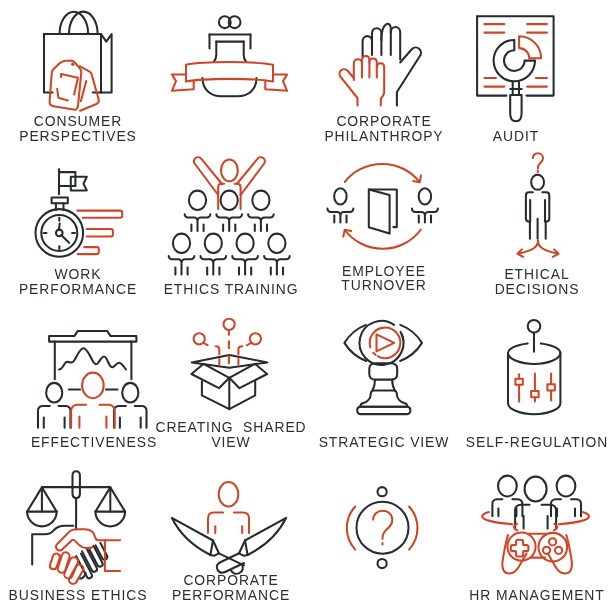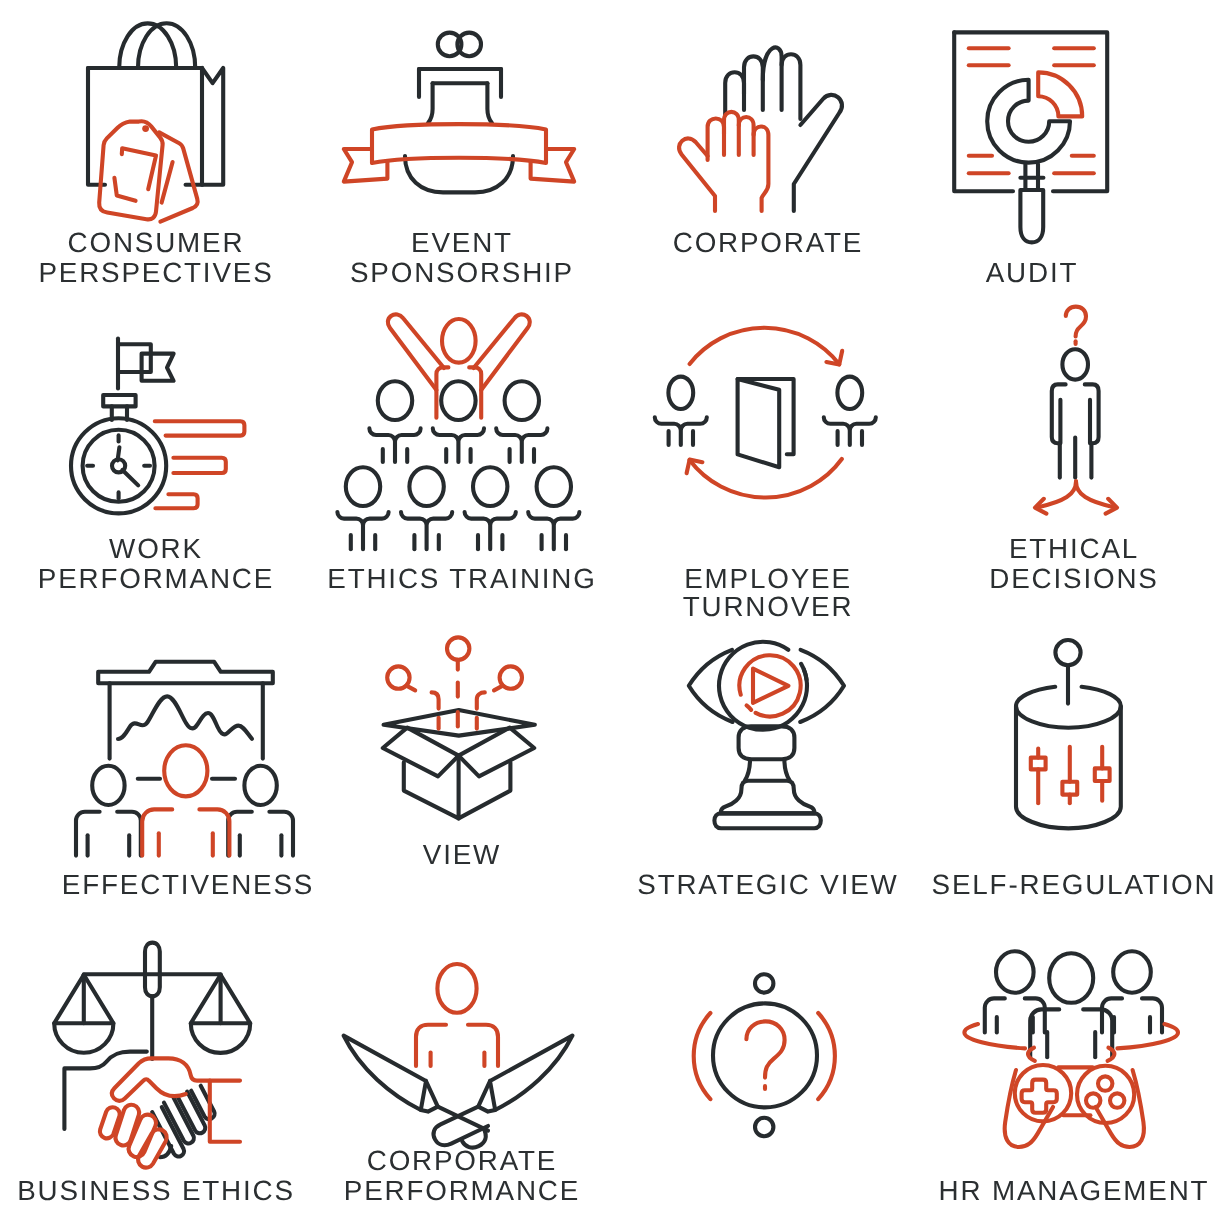--- a/index.html
+++ b/index.html
@@ -56,44 +56,41 @@
 <path d="M 63.3 41.6 L 63.3 54.5 C 63.3 57.7 62.6 59.6 61.0 61.5"></path>
 <path d="M 90.7 41.6 L 90.7 54.5 C 90.7 57.7 91.4 59.6 93.0 61.5"></path>
 <path d="M 49.5 78 C 49.5 89.5 57.5 96.2 68.5 96.2 L 84.5 96.2 C 95.5 96.2 103.5 89.5 103.5 78"></path>
         </g>
         <g fill="none" stroke="#cf4526" stroke-width="2.05" stroke-linecap="round" stroke-linejoin="round">
 <path d="M 33.0 64.7 C 51 61.2 102 61.2 120.0 64.7 L 120.0 81.5 C 102 78.0 51 78.0 33.0 81.5 Z"></path>
 <path d="M 33.0 74.5 L 18.9 74.5 L 23.0 81.1 L 18.9 90.8 L 40.7 89.3 L 40.7 80.7"></path>
 <path d="M 120.0 74.5 L 134.1 74.5 L 130.0 81.1 L 134.1 90.8 L 112.3 89.3 L 112.3 80.7"></path>
         </g>
 </svg>
-<div class="lbl" style="top:114.3px">
-        <div>EVENT</div>
-        <div>SPONSORSHIP</div>
-      </div>
 </div>
 <div class="cell" style="left:306px;top:0px">
 <svg class="art" width="153" height="153" viewBox="0 0 153 153">
 <g fill="none" stroke="#262b2e" stroke-width="2.05" stroke-linecap="round" stroke-linejoin="round">
 <path d="M 56.6 57.5 L 56.6 41.5 C 56.6 34.3 66.0 34.3 66.0 41.5 L 66.0 55.0"></path>
 <path d="M 66.0 47.0 L 66.0 33.6 C 66.0 26.4 75.4 26.4 75.4 33.6 L 75.4 55.0"></path>
 <path d="M 75.4 40.0 C 75.4 21.0 84.8 21.0 84.8 28.2 L 84.8 55.0"></path>
 <path d="M 84.8 32.5 C 84.8 25.3 94.2 25.3 94.2 32.5 L 94.2 59.5"></path>
 <path d="M 94.2 62.5 L 105.5 49.5 C 110.3 44.0 118.2 50.5 113.6 56.5 L 90.9 92.0 L 90.9 105.5"></path>
         </g>
         <g fill="none" stroke="#cf4526" stroke-width="2.05" stroke-linecap="round" stroke-linejoin="round">
 <path d="M 47.8 80 L 47.8 63.5 C 47.8 57.8 56.0 57.8 56.0 63.5 L 56.0 77.5"></path>
 <path d="M 56.0 67 L 56.0 60.2 C 56.0 54.5 63.4 54.5 63.4 60.2 L 63.4 77.5"></path>
 <path d="M 63.4 62.8 C 63.4 57.1 70.8 57.1 70.8 62.8 L 70.8 77.5"></path>
 <path d="M 70.8 67.5 C 70.8 61.8 78.2 61.8 78.2 67.5 L 78.2 92.0 C 78.2 95.5 75.8 96.5 74.8 99.0 L 74.8 105.5"></path>
 <path d="M 47.8 78 L 41.8 71.0 C 37.4 66.2 30.7 72.0 34.8 77.2 L 51.5 98.0 L 51.5 105.5"></path>
         </g>
 </svg>
 <div class="lbl" style="top:114.3px">
         <div>CORPORATE</div>
+        <div>PHILANTHROPY</div>
       </div>
 </div>
 <div class="cell" style="left:438px;top:0px">
 <svg class="art" width="153" height="153" viewBox="0 0 153 153">
 <g fill="none" stroke="#262b2e" stroke-width="2.05" stroke-linecap="round" stroke-linejoin="round">
 <path d="M 39.1 16.2 L 115.6 16.2 L 115.6 95.6 L 88.5 95.6"></path>
 <path d="M 39.1 16.2 L 39.1 95.6 L 68.5 95.6"></path>
 <path d="M 76.3 39.900000000000006 A 20.7 20.7 0 1 0 97.0 60.6 L 86.6 60.6 A 10.3 10.3 0 1 1 76.3 50.3 Z"></path>
 <path d="M 74.7 82.0 L 74.7 95.0"></path>
 <path d="M 81.0 82.0 L 81.0 95.0"></path>
@@ -204,21 +201,21 @@
 <path d="M 62.8 36.5 L 90.8 36.5 L 90.8 74.1 L 87.4 74.1"></path>
 <path d="M 62.8 36.5 L 62.8 74.2 L 83.6 80.6 L 83.6 41.9 Z"></path>
         </g>
         <g fill="none" stroke="#cf4526" stroke-width="2.05" stroke-linecap="round" stroke-linejoin="round">
 <path d="M 38.8 29.0 A 47 46 0 0 1 113.6 29.1"></path>
 <path d="M 115.1 22.4 L 113.6 29.3 L 107.2 28.0"></path>
 <path d="M 114.9 76.5 A 47 46 0 0 1 38.8 77.0"></path>
 <path d="M 37.3 83.6 L 38.8 76.8 L 45.2 78.1"></path>
         </g>
 </svg>
-<div class="lbl" style="top:129px">
+<div class="lbl" style="top:111px">
         <div>EMPLOYEE</div>
         <div>TURNOVER</div>
       </div>
 </div>
 <div class="cell" style="left:459px;top:153px">
 <svg class="art" width="153" height="153" viewBox="0 0 153 153">
 <g fill="none" stroke="#262b2e" stroke-width="2.05" stroke-linecap="round" stroke-linejoin="round">
 <ellipse cx="78.6" cy="29.2" rx="6.4" ry="7.6"></ellipse>
 <path d="M 73.8 39.2 L 69.9 39.2 C 67.9 39.2 66.9 40.5 66.9 42.5 L 66.9 65.5 C 66.9 67.5 67.9 68.6 69.9 68.6 L 71.2 68.6 L 71.2 46.9"></path>
 <path d="M 83.4 39.2 L 87.3 39.2 C 89.3 39.2 90.3 40.5 90.3 42.5 L 90.3 65.5 C 90.3 67.5 89.3 68.6 87.3 68.6 L 86.0 68.6 L 86.0 46.9"></path>
@@ -290,20 +287,21 @@
 <path d="M 75.9 23.9 L 75.9 28.8"></path>
 <path d="M 75.9 35.3 L 75.9 42.3"></path>
 <path d="M 75.9 50.0 L 75.9 57.2"></path>
 <path d="M 62.8 40.2 C 65.2 40.2 66.3 41.5 66.3 43.6 L 66.3 48.3"></path>
 <path d="M 66.3 52.9 L 66.3 58.3"></path>
 <path d="M 89.4 40.2 C 87.0 40.2 85.4 41.5 85.4 43.6 L 85.4 48.3"></path>
 <path d="M 85.4 52.9 L 85.4 58.3"></path>
         </g>
 </svg>
 <div class="lbl" style="top:114.3px">
+        <div>CREATING  SHARED</div>
         <div>VIEW</div>
       </div>
 </div>
 <div class="cell" style="left:306px;top:306px">
 <svg class="art" width="153" height="153" viewBox="0 0 153 153">
 <g fill="none" stroke="#262b2e" stroke-width="2.05" stroke-linecap="round" stroke-linejoin="round">
 <path d="M 60.0 18.9 A 43.9 43.9 0 0 0 38.4 36.9 A 43.9 43.9 0 0 0 60.3 55.0"></path>
 <path d="M 94.3 18.9 A 43.9 43.9 0 0 1 116.0 36.9 A 43.9 43.9 0 0 1 94.1 55.0"></path>
 <path d="M 88.12 18.88 A 22.0 22.0 0 1 0 94.55 25.9"></path>
 <path d="M 95.9 28.66 A 22.0 22.0 0 0 1 97.29 33.84"></path>

